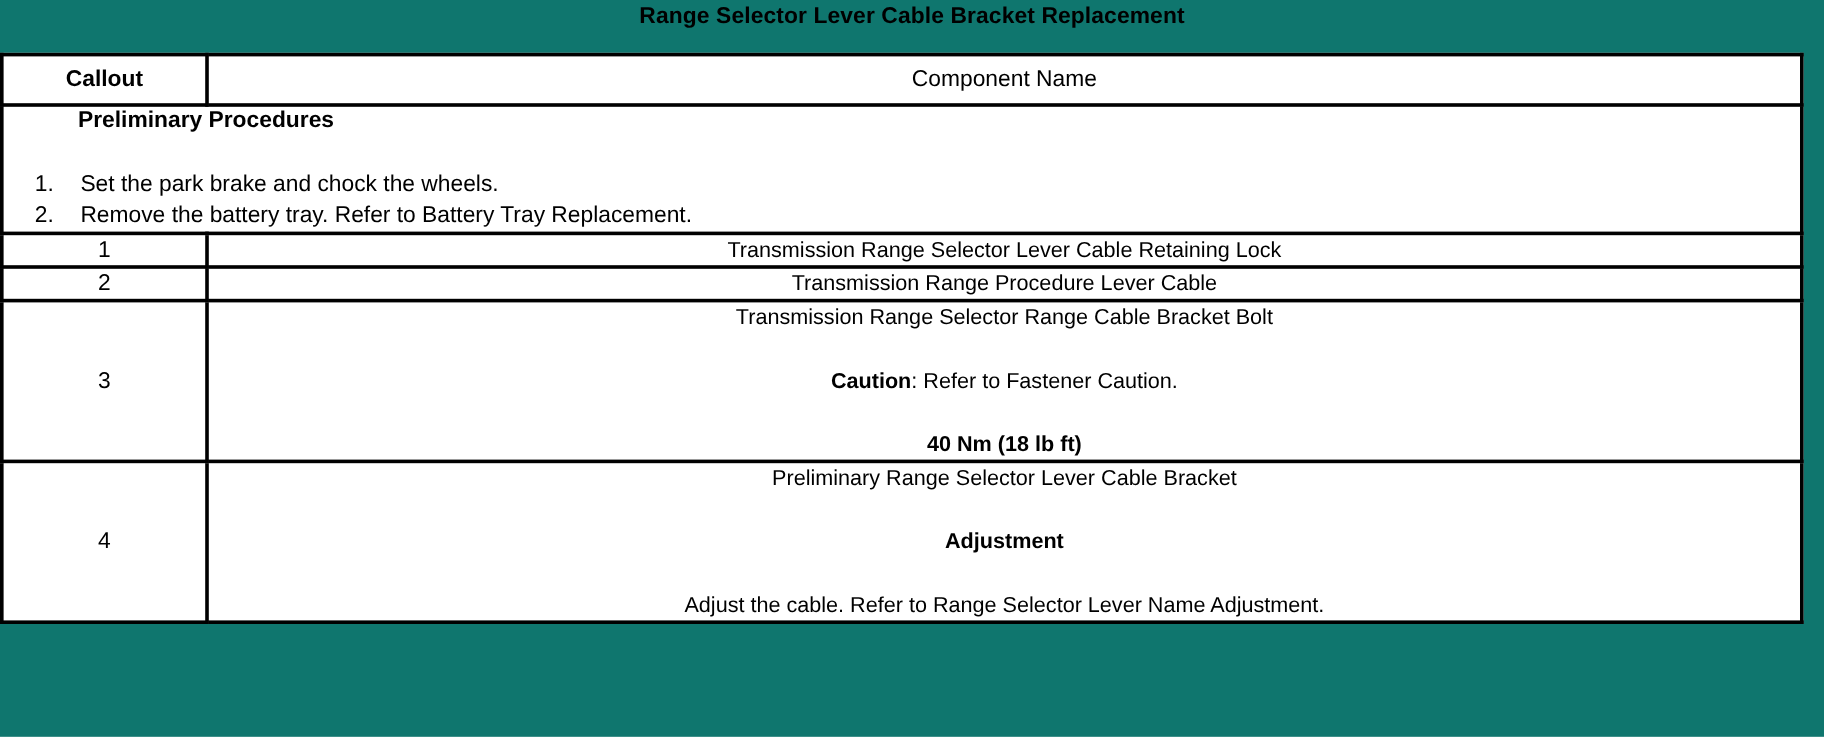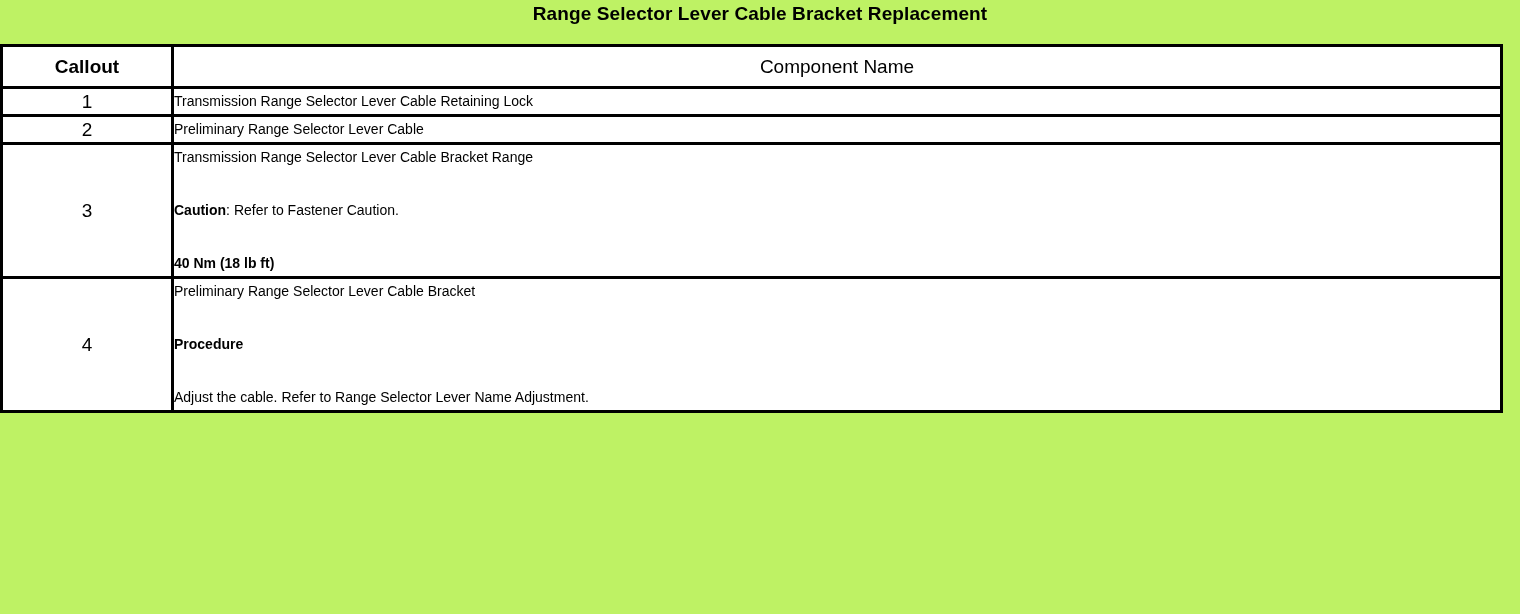--- a/index.html
+++ b/index.html
@@ -12,21 +12,21 @@
     height: 614px;
     font-family: "Liberation Sans", sans-serif;
     color: #000000;
     overflow: hidden;
   }
 
   .page {
     position: relative;
     width: 1520px;
     height: 614px;
-    background: #bef264;
+    background: #0f766e;
   }
 
   .doc-title {
     position: absolute;
     left: 0;
     top: 2px;
     width: 1520px;
     text-align: center;
     font-size: 19px;
     font-weight: bold;
@@ -86,22 +86,23 @@
 
   .cell-name {
     text-align: left;
     padding-left: 9px;
     padding-top: 7px;
     padding-bottom: 8px;
   }
 
   .cell-name .line {
     display: block;
-    font-size: 14px;
+    font-size: 18px;
     line-height: 25px;
+    text-align: center;
   }
   .cell-name .line + .line {
     margin-top: 28px;
   }
 
   .bold { font-weight: bold; }
 
   
   .prelim-cell {
     padding: 8px 0 10px 0;
@@ -150,49 +151,62 @@
 
       <thead>
         <tr>
           <th class="th-callout">Callout</th>
           <th class="th-name">Component Name</th>
         </tr>
       </thead>
 
       <tbody>
 
+        <tr>
+          <td class="prelim-cell" colspan="2">
+            <div class="prelim-title">Preliminary Procedures</div>
+            <ol class="prelim-list">
+              <li>
+                <span class="num">1.</span><span>Set the park brake and chock the wheels.</span>
+              </li>
+              <li>
+                <span class="num">2.</span><span>Remove the battery tray. Refer to Battery Tray Replacement.</span>
+              </li>
+            </ol>
+          </td>
+        </tr>
 
         <tr>
           <td class="cell-callout">1</td>
           <td class="cell-name">
             <span class="line">Transmission Range Selector Lever Cable Retaining Lock</span>
           </td>
         </tr>
 
         <tr>
           <td class="cell-callout">2</td>
           <td class="cell-name">
-            <span class="line">Preliminary Range Selector Lever Cable</span>
+            <span class="line">Transmission Range Procedure Lever Cable</span>
           </td>
         </tr>
 
         <tr>
           <td class="cell-callout">3</td>
           <td class="cell-name">
-            <span class="line">Transmission Range Selector Lever Cable Bracket Range</span>
+            <span class="line">Transmission Range Selector Range Cable Bracket Bolt</span>
             <span class="line"><span class="bold">Caution</span><span>: Refer to Fastener Caution.</span></span>
             <span class="line bold">40 Nm (18 lb ft)</span>
           </td>
         </tr>
 
         <tr>
           <td class="cell-callout">4</td>
           <td class="cell-name">
             <span class="line">Preliminary Range Selector Lever Cable Bracket</span>
-            <span class="line bold">Procedure</span>
+            <span class="line bold">Adjustment</span>
             <span class="line">Adjust the cable. Refer to Range Selector Lever Name Adjustment.</span>
           </td>
         </tr>
 
       </tbody>
     </table>
   </div>
 
 </div>
 

